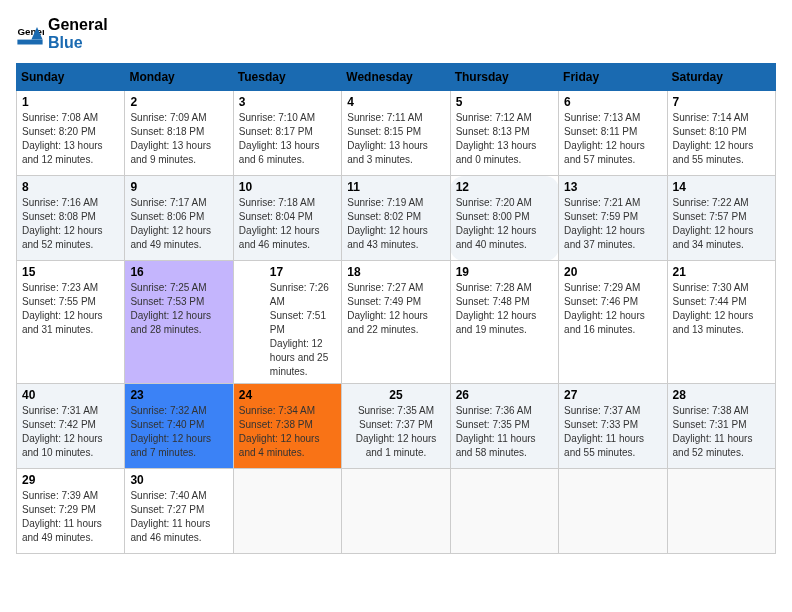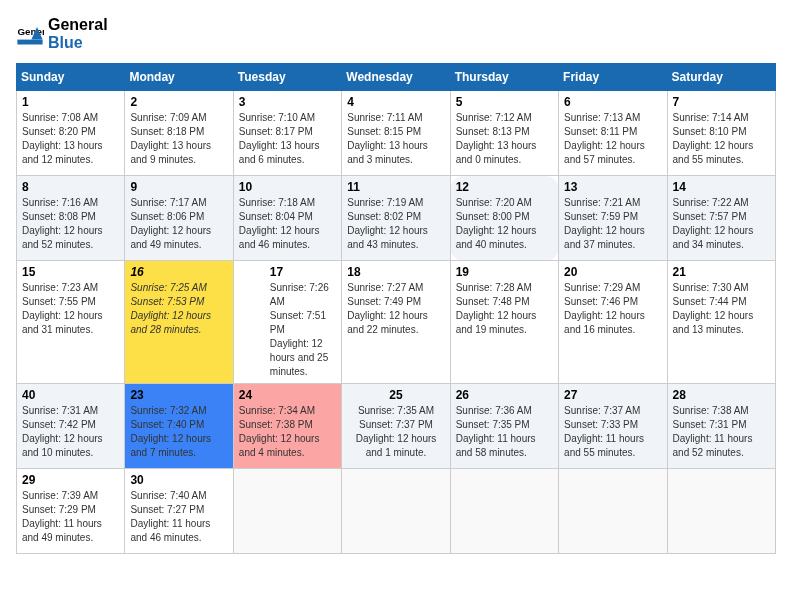--- a/index.html
+++ b/index.html
@@ -37,21 +37,21 @@
       font-size: 15px;
       color: #555;
     }
     .calendar {
       width: 100%;
       border-collapse: collapse;
       font-size: 10.5px;
     }
     .calendar th {
       background-color: #1a6ab1;
-      color: #ffffff;
+      color: #000000;
       padding: 6px 4px;
       text-align: left;
       font-size: 12px;
       font-weight: bold;
       border: 1px solid #1a6ab1;
     }
     .calendar td {
       border: 1px solid #ccc;
       vertical-align: top;
       padding: 4px 5px;
@@ -173,21 +173,21 @@
         <td style="background-color: rgb(240, 244, 248);">
           <span class="day-number">14</span>
           <div class="day-info">Sunrise: 7:22 AM<br>Sunset: 7:57 PM<br>Daylight: 12 hours and 34 minutes.</div>
         </td>
       </tr>
       <tr>
         <td style="background-color: rgb(255, 255, 255);">
           <span class="day-number">15</span>
           <div class="day-info">Sunrise: 7:23 AM<br>Sunset: 7:55 PM<br>Daylight: 12 hours and 31 minutes.</div>
         </td>
-        <td style="background-color: #fde047; font-style: italic;">
+        <td style="background-color: #c4b5fd;">
           <span class="day-number">16</span>
           <div class="day-info">Sunrise: 7:25 AM<br>Sunset: 7:53 PM<br>Daylight: 12 hours and 28 minutes.</div>
         </td>
         <td style="background-color: rgb(255, 255, 255); padding-left: 36px;">
           <span class="day-number">17</span>
           <div class="day-info">Sunrise: 7:26 AM<br>Sunset: 7:51 PM<br>Daylight: 12 hours and 25 minutes.</div>
         </td>
         <td style="background-color: rgb(255, 255, 255);">
           <span class="day-number">18</span>
           <div class="day-info">Sunrise: 7:27 AM<br>Sunset: 7:49 PM<br>Daylight: 12 hours and 22 minutes.</div>
@@ -207,21 +207,21 @@
       </tr>
       <tr>
         <td style="background-color: rgb(240, 244, 248);">
           <span class="day-number">40</span>
           <div class="day-info">Sunrise: 7:31 AM<br>Sunset: 7:42 PM<br>Daylight: 12 hours and 10 minutes.</div>
         </td>
         <td style="background-color: #3b82f6;">
           <span class="day-number">23</span>
           <div class="day-info">Sunrise: 7:32 AM<br>Sunset: 7:40 PM<br>Daylight: 12 hours and 7 minutes.</div>
         </td>
-        <td style="background-color: #fca5a5;">
+        <td style="background-color: #f97316;">
           <span class="day-number">24</span>
           <div class="day-info">Sunrise: 7:34 AM<br>Sunset: 7:38 PM<br>Daylight: 12 hours and 4 minutes.</div>
         </td>
         <td style="background-color: rgb(240, 244, 248); text-align: center;">
           <span class="day-number">25</span>
           <div class="day-info">Sunrise: 7:35 AM<br>Sunset: 7:37 PM<br>Daylight: 12 hours and 1 minute.</div>
         </td>
         <td style="background-color: rgb(240, 244, 248);">
           <span class="day-number">26</span>
           <div class="day-info">Sunrise: 7:36 AM<br>Sunset: 7:35 PM<br>Daylight: 11 hours and 58 minutes.</div>

